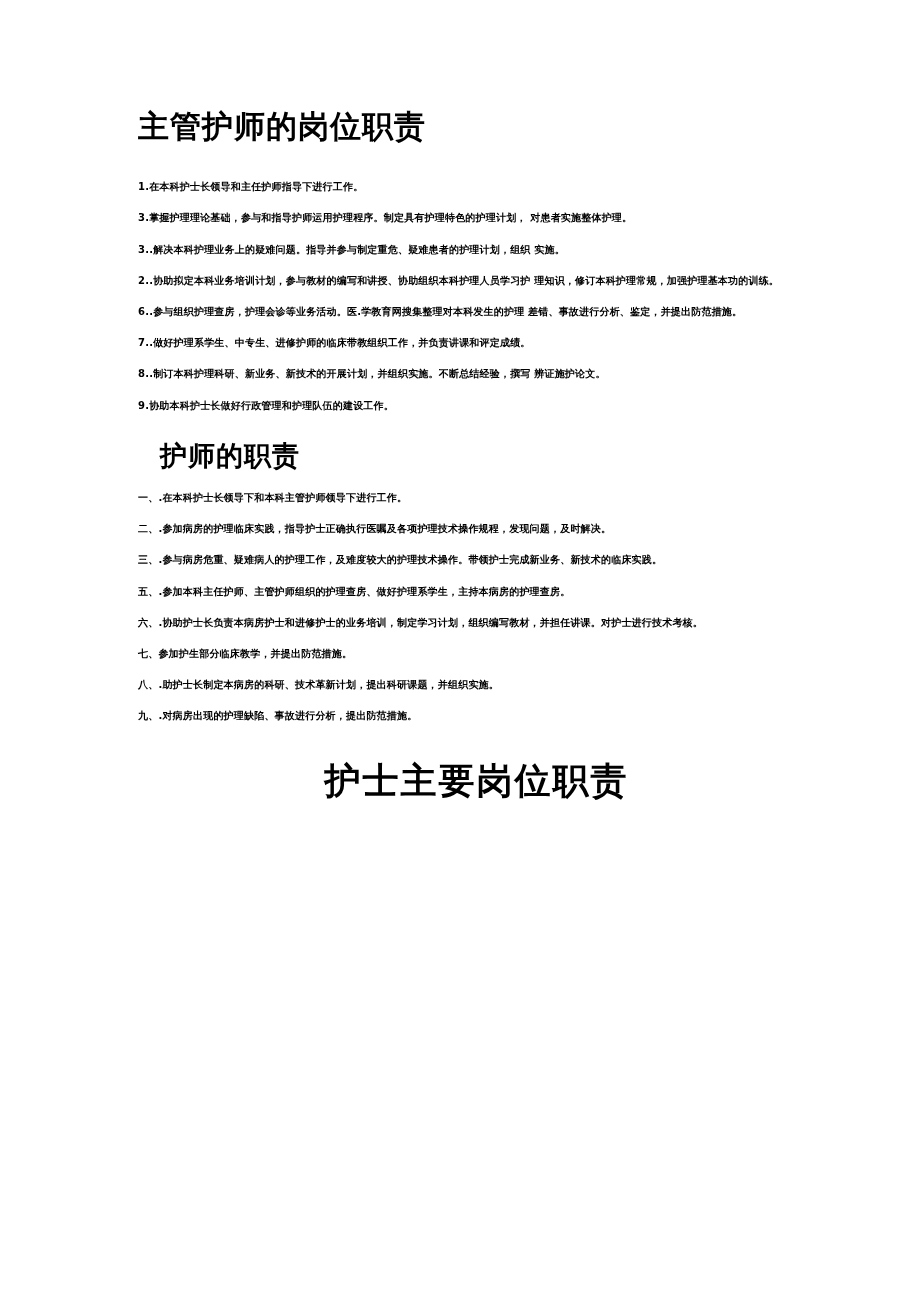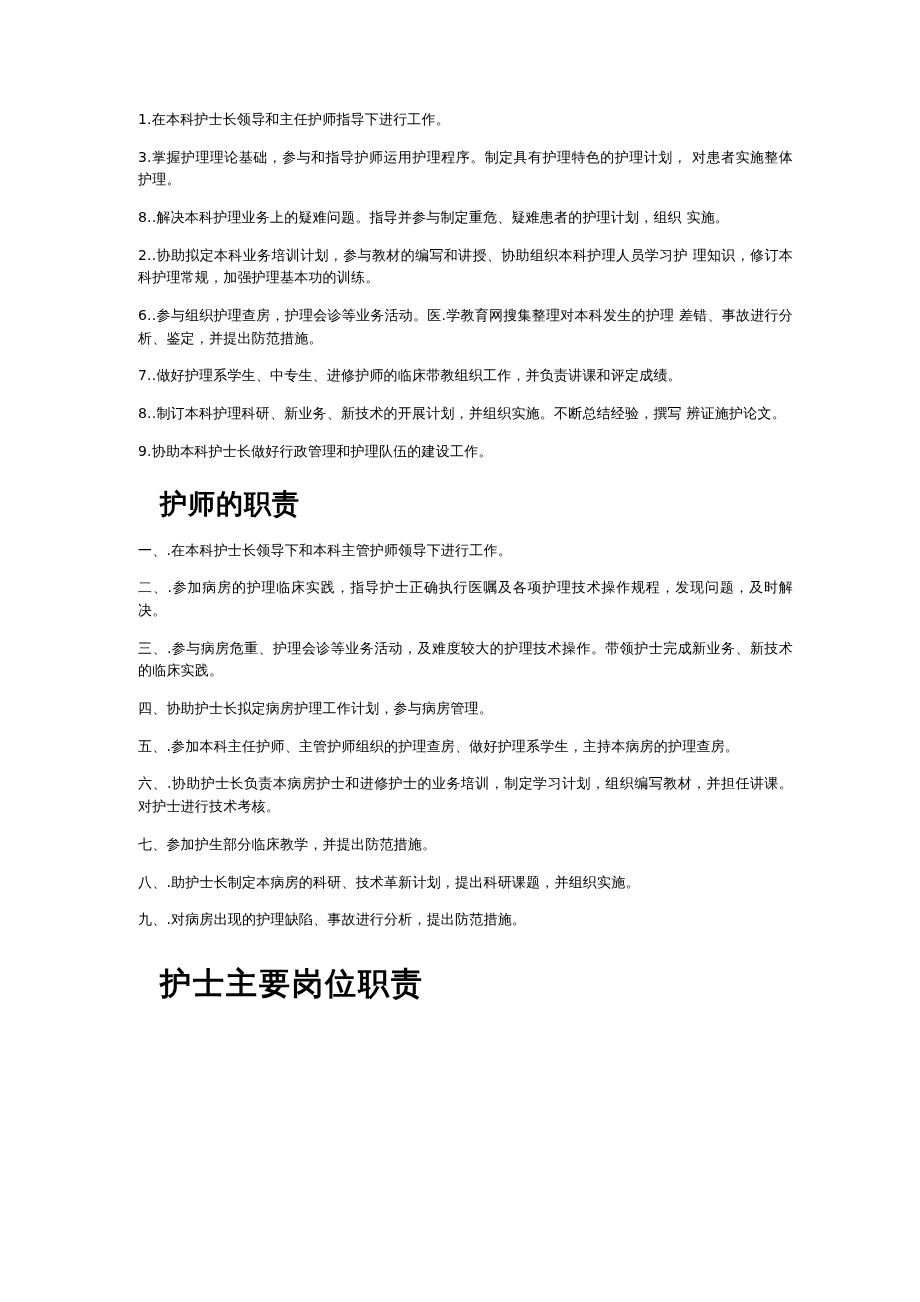--- a/index.html
+++ b/index.html
@@ -36,66 +36,68 @@
   }
   h2.section-title {
     font-family: "DejaVu Sans", "Liberation Sans", sans-serif;
     font-size: 27px;
     font-weight: 700;
     letter-spacing: 1px;
     margin: 26px 0 18px 22px;
     line-height: 1.2;
   }
   h2.section-title.wide {
-    font-size: 31px;
+    font-size: 36px;
     margin: 34px 0 18px 22px;
     letter-spacing: 2px;
+    text-align: center;
   }
   p.para {
     font-family: "DejaVu Sans", "Liberation Sans", sans-serif;
-    font-size: 14px;
+    font-size: 10px;
     line-height: 1.62;
     margin: 0 0 15px 0;
     text-align: justify;
     text-justify: inter-ideograph;
     letter-spacing: 0.2px;
+    font-weight: bold;
   }
   p.para:last-child {
     margin-bottom: 0;
   }
   .block {
     margin: 0;
     padding: 0;
   }
 </style>
 </head>
 <body>
 
 <div class="page">
   <div class="content">
 
+    <h1 class="doc-title">主管护师的岗位职责</h1>
 
     <div class="block">
       <p class="para">1.在本科护士长领导和主任护师指导下进行工作。</p>
       <p class="para">3.掌握护理理论基础，参与和指导护师运用护理程序。制定具有护理特色的护理计划，  对患者实施整体护理。</p>
-      <p class="para">8..解决本科护理业务上的疑难问题。指导并参与制定重危、疑难患者的护理计划，组织  实施。</p>
+      <p class="para">3..解决本科护理业务上的疑难问题。指导并参与制定重危、疑难患者的护理计划，组织  实施。</p>
       <p class="para">2..协助拟定本科业务培训计划，参与教材的编写和讲授、协助组织本科护理人员学习护  理知识，修订本科护理常规，加强护理基本功的训练。</p>
       <p class="para">6..参与组织护理查房，护理会诊等业务活动。医.学教育网搜集整理对本科发生的护理    差错、事故进行分析、鉴定，并提出防范措施。</p>
       <p class="para">7..做好护理系学生、中专生、进修护师的临床带教组织工作，并负责讲课和评定成绩。</p>
       <p class="para">8..制订本科护理科研、新业务、新技术的开展计划，并组织实施。不断总结经验，撰写  辨证施护论文。</p>
       <p class="para">9.协助本科护士长做好行政管理和护理队伍的建设工作。</p>
     </div>
 
     <h2 class="section-title">护师的职责</h2>
 
     <div class="block">
       <p class="para">一、.在本科护士长领导下和本科主管护师领导下进行工作。</p>
       <p class="para">二、.参加病房的护理临床实践，指导护士正确执行医嘱及各项护理技术操作规程，发现问题，及时解决。</p>
-      <p class="para">三、.参与病房危重、护理会诊等业务活动，及难度较大的护理技术操作。带领护士完成新业务、新技术的临床实践。</p>
-      <p class="para">四、协助护士长拟定病房护理工作计划，参与病房管理。</p>
+      <p class="para">三、.参与病房危重、疑难病人的护理工作，及难度较大的护理技术操作。带领护士完成新业务、新技术的临床实践。</p>
       <p class="para">五、.参加本科主任护师、主管护师组织的护理查房、做好护理系学生，主持本病房的护理查房。</p>
       <p class="para">六、.协助护士长负责本病房护士和进修护士的业务培训，制定学习计划，组织编写教材，并担任讲课。对护士进行技术考核。</p>
       <p class="para">七、参加护生部分临床教学，并提出防范措施。</p>
       <p class="para">八、.助护士长制定本病房的科研、技术革新计划，提出科研课题，并组织实施。</p>
       <p class="para">九、.对病房出现的护理缺陷、事故进行分析，提出防范措施。</p>
     </div>
 
     <h2 class="section-title wide">护士主要岗位职责</h2>
 
   </div>

